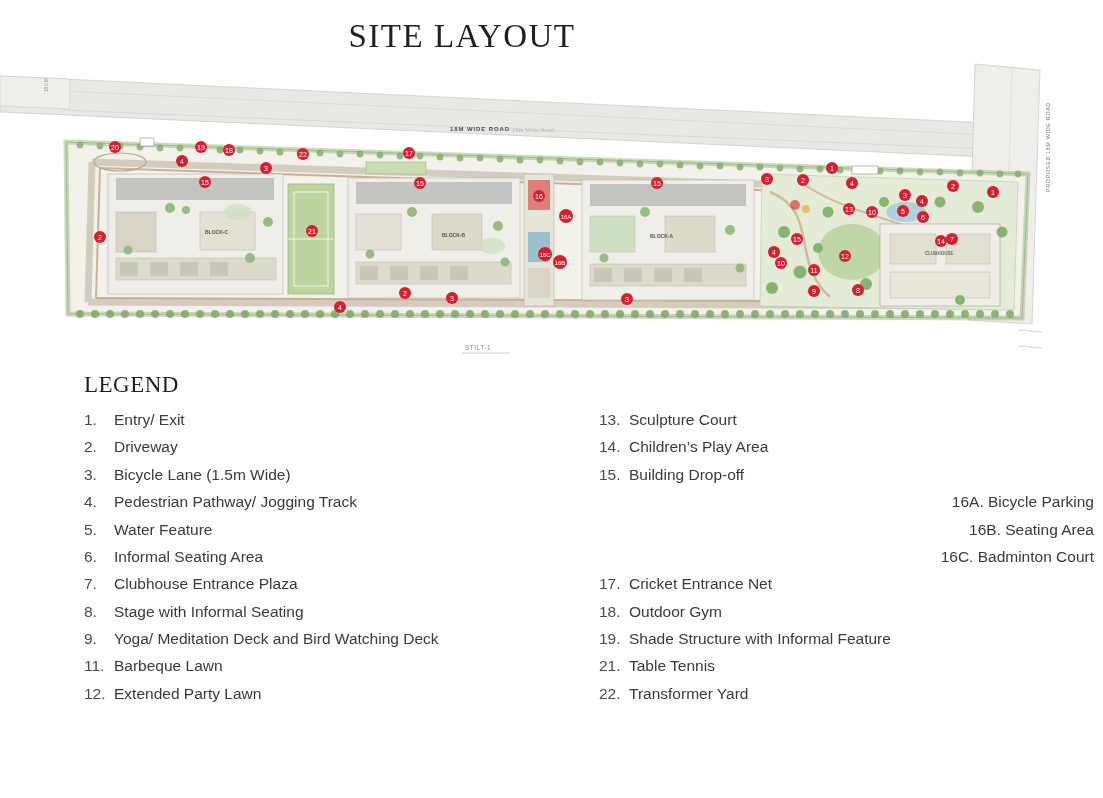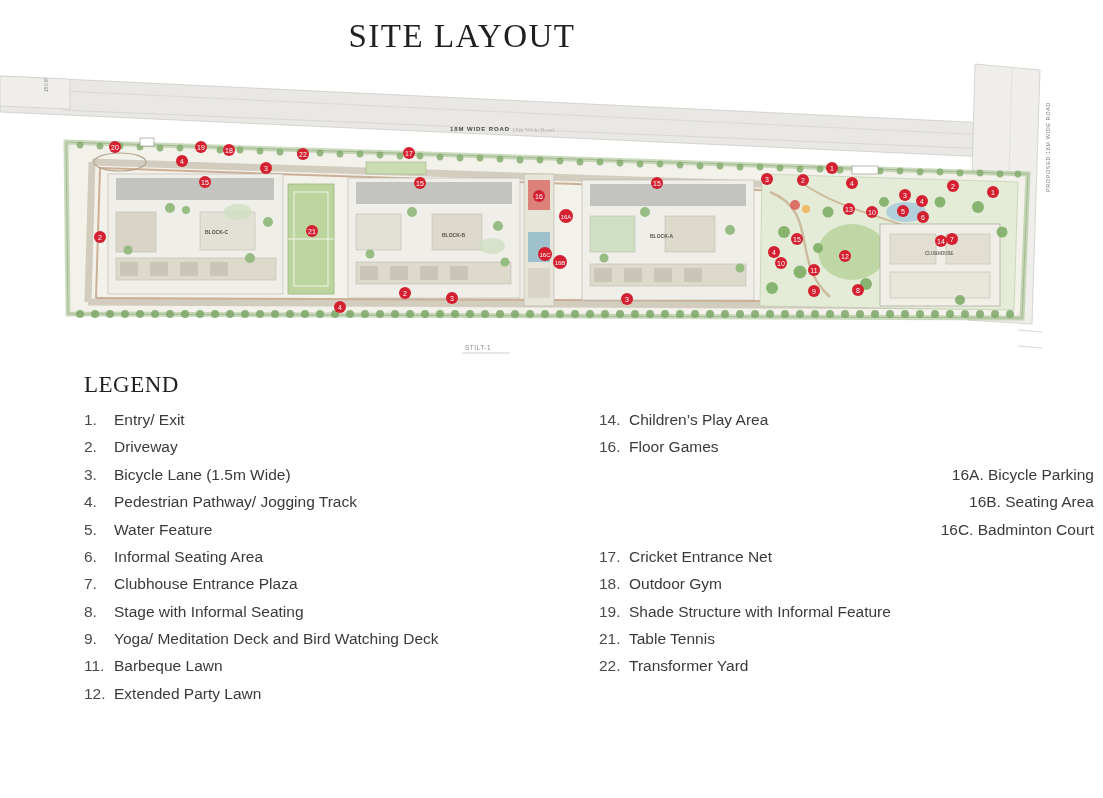--- a/index.html
+++ b/index.html
@@ -600,26 +600,30 @@
           <span class="legend-num">11.</span>
           <span class="legend-label">Barbeque Lawn</span>
         </div>
         <div class="legend-row">
           <span class="legend-num">12.</span>
           <span class="legend-label">Extended Party Lawn</span>
         </div>
       </div>
     <div class="legend-col" id="legend-right">
         <div class="legend-row">
+          <span class="legend-num">13.</span>
+          <span class="legend-label">Sculpture Court</span>
+        </div>
+        <div class="legend-row">
           <span class="legend-num">14.</span>
           <span class="legend-label">Children’s Play Area</span>
         </div>
         <div class="legend-row">
-          <span class="legend-num">16.</span>
-          <span class="legend-label">Floor Games</span>
+          <span class="legend-num">15.</span>
+          <span class="legend-label">Building Drop-off</span>
         </div>
         <div class="legend-row sub">
           <span class="legend-num"></span>
           <span class="legend-label">16A. Bicycle Parking</span>
         </div>
         <div class="legend-row sub">
           <span class="legend-num"></span>
           <span class="legend-label">16B. Seating Area</span>
         </div>
         <div class="legend-row sub">

